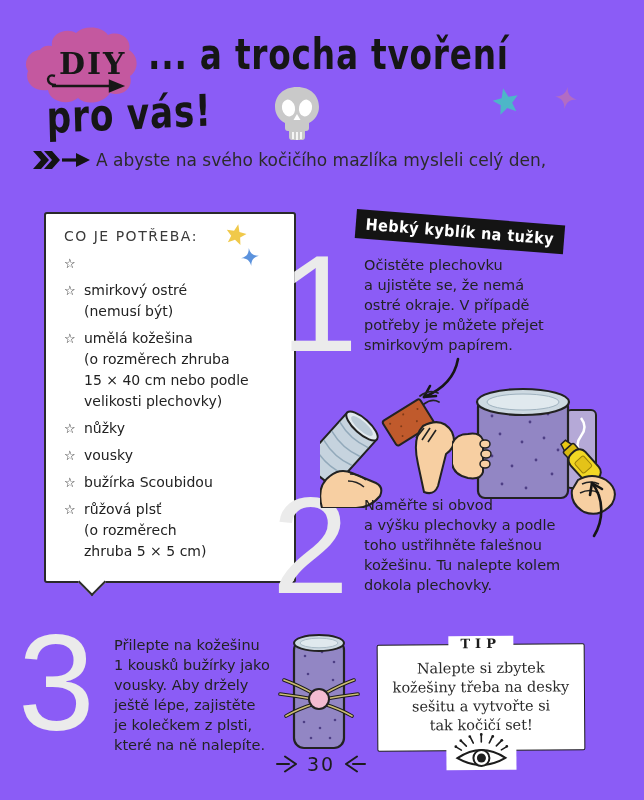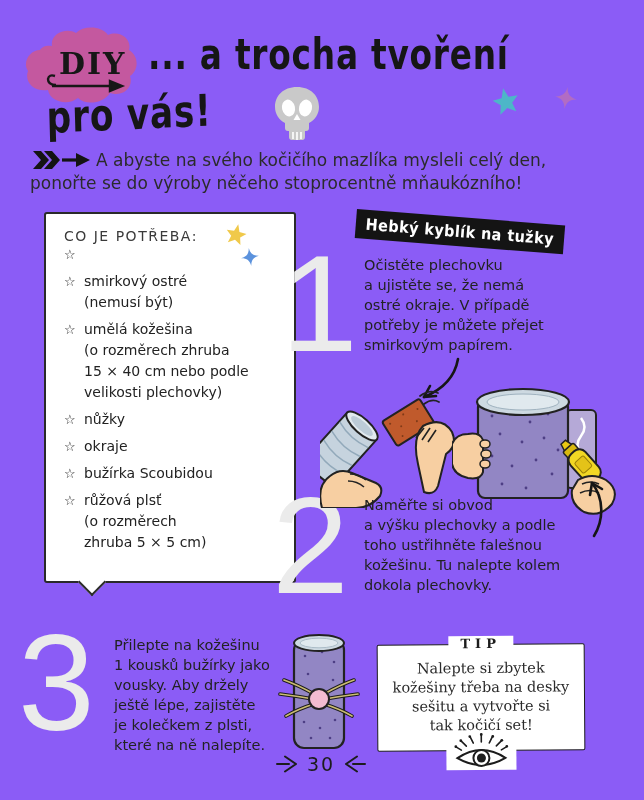--- a/index.html
+++ b/index.html
@@ -12,21 +12,21 @@
   .title1{left:148px;top:30px;font-size:42px;font-weight:bold;color:#161616;
           transform:scaleX(.78);transform-origin:left top;letter-spacing:1px;}
   .title2{left:46px;top:92px;font-size:44px;font-weight:bold;color:#161616;
           transform:scaleX(.78) rotate(-2deg);transform-origin:left top;letter-spacing:1px;}
   .intro1{left:96px;top:150px;font-size:17px;color:#2b2b2b;}
   .intro2{left:30px;top:173px;font-size:17px;color:#2b2b2b;}
 
   
   .materials-box{left:44px;top:212px;width:252px;height:371px;border:2px solid #2a2a2a;
                  border-radius:3px;background:#fff;box-sizing:border-box;padding:14px 10px 0 18px;}
-  .materials-heading{font-size:14px;letter-spacing:1.5px;color:#3a3a3a;}
+  .materials-heading{font-size:14px;letter-spacing:1.5px;color:#3a3a3a;margin-bottom:9px;}
   .materials-list{list-style:none;margin:0;padding:0;}
   .materials-list li{display:flex;align-items:flex-start;margin-bottom:6px;
                      font-size:14px;line-height:21px;color:#222;}
   .bullet{width:20px;flex:0 0 20px;font-size:13px;line-height:21px;color:#1c1c1c;}
   .box-tail{left:82px;top:572px;width:18px;height:18px;background:#fff;
             border-right:2px solid #2a2a2a;border-bottom:2px solid #2a2a2a;
             transform:rotate(45deg);}
 
   
   .badge{left:357px;top:209px;background:#141414;color:#fff;font-weight:bold;
@@ -95,21 +95,20 @@
     <path d="M12,0 C12.8,7.4 16.6,11.2 24,12 C16.6,12.8 12.8,16.6 12,24 C11.2,16.6 7.4,12.8 0,12 C7.4,11.2 11.2,7.4 12,0 Z" fill="#b16cc4" transform="rotate(8 12 12)"></path>
   </svg>
 
   <svg class="abs" style="left:32px;top:150px" width="58" height="20" viewBox="0 0 58 20" fill="#141414">
     <path d="M1,1 L9,1 L17,10 L9,19 L1,19 L9,10 Z"></path>
     <path d="M12,1 L20,1 L28,10 L20,19 L12,19 L20,10 Z"></path>
     <rect x="30" y="8.4" width="16" height="3.2"></rect>
     <polygon points="44,3 58,10 44,17"></polygon>
   </svg>
   <div class="abs intro1">A abyste na svého kočičího mazlíka mysleli celý den,</div>
-  <div class="abs intro2">ponořte se do výroby něčeho stoprocentně mňaukózního!</div>
 
   <div class="abs materials-box">
     <div class="materials-heading">CO JE POTŘEBA:</div>
     <ul class="materials-list">
       <li>
           <span class="bullet">☆</span>
         </li>
       <li>
           <span class="bullet">☆</span>
           <span class="pre">smirkový ostré
@@ -121,21 +120,21 @@
 (o rozměrech zhruba
 15 × 40 cm nebo podle
 velikosti plechovky)</span>
         </li>
       <li>
           <span class="bullet">☆</span>
           <span class="pre">nůžky</span>
         </li>
       <li>
           <span class="bullet">☆</span>
-          <span class="pre">okraje</span>
+          <span class="pre">vousky</span>
         </li>
       <li>
           <span class="bullet">☆</span>
           <span class="pre">bužírka Scoubidou</span>
         </li>
       <li>
           <span class="bullet">☆</span>
           <span class="pre">růžová plsť
 (o rozměrech
 zhruba 5 × 5 cm)</span>

